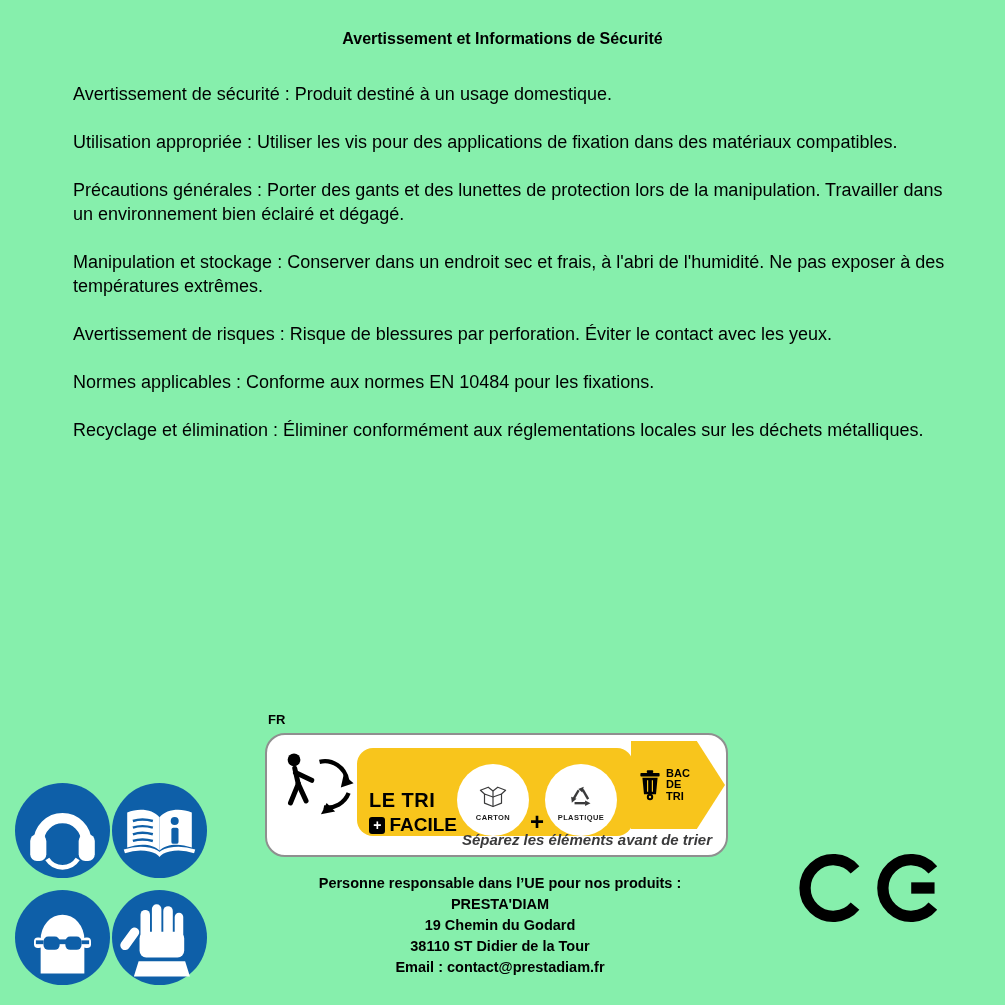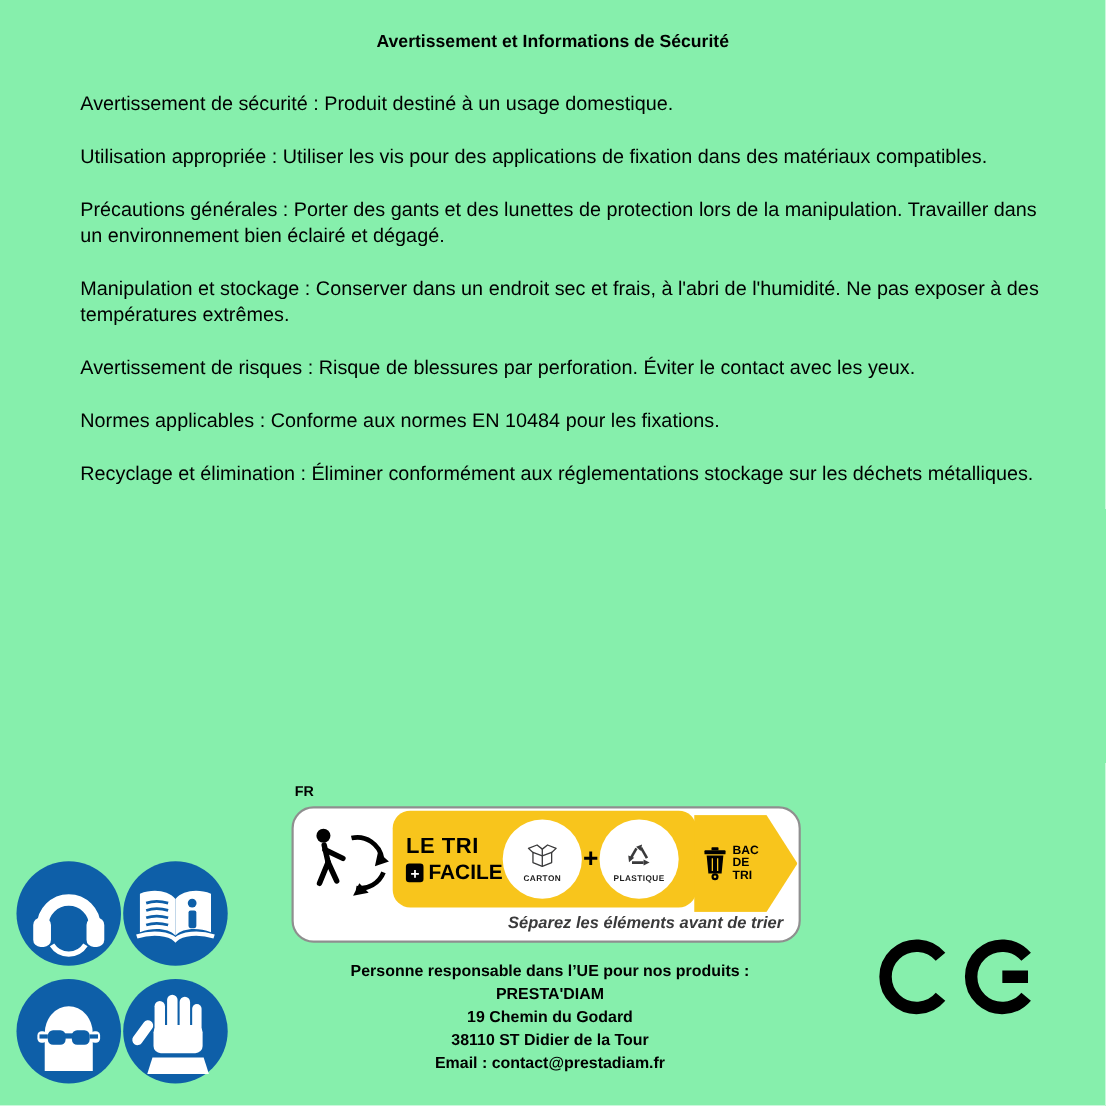--- a/index.html
+++ b/index.html
@@ -46,23 +46,23 @@
   .yellow-fill { fill:var(--label-yellow,#f8c51c); }
 
   
   .fr-code { position:absolute; left:268px; top:712px; font-size:13px; font-weight:bold; }
   .tri-label {
     position:absolute; left:265px; top:733px; width:463px; height:124px;
     background:#fff; border:2px solid var(--label-border,#8f8f8f); border-radius:20px;
   }
   .triman { position:absolute; left:10px; top:8px; width:78px; height:86px; }
   .tri-band {
-    position:absolute; left:90px; top:2px; width:276px; height:88px;
+    position:absolute; left:90px; top:13px; width:276px; height:88px;
     background:var(--label-yellow,#f8c51c); border-radius:16px;
-    display:flex; align-items:center;
+    display:flex; align-items:flex-end;
   }
   .tri-text { width:100px; padding-left:12px; }
   .tri-line1 { font-size:20px; font-weight:800; letter-spacing:.5px; }
   .tri-line2 { display:flex; align-items:center; gap:4px; margin-top:2px; }
   .plus-square {
     width:17px; height:17px; background:#000; color:#fff; border-radius:3px;
     display:flex; align-items:center; justify-content:center;
     font-size:14px; font-weight:bold; line-height:1;
   }
   .tri-facile { font-size:19px; font-weight:800; }
@@ -104,21 +104,21 @@
 
   <div class="doc-title">Avertissement et Informations de Sécurité</div>
 
   <div class="paragraphs">
     <p>Avertissement de sécurité : Produit destiné à un usage domestique.</p>
     <p>Utilisation appropriée : Utiliser les vis pour des applications de fixation dans des matériaux compatibles.</p>
     <p>Précautions générales : Porter des gants et des lunettes de protection lors de la manipulation. Travailler dans un environnement bien éclairé et dégagé.</p>
     <p>Manipulation et stockage : Conserver dans un endroit sec et frais, à l'abri de l'humidité. Ne pas exposer à des températures extrêmes.</p>
     <p>Avertissement de risques : Risque de blessures par perforation. Éviter le contact avec les yeux.</p>
     <p>Normes applicables : Conforme aux normes EN 10484 pour les fixations.</p>
-    <p>Recyclage et élimination : Éliminer conformément aux réglementations stockage sur les déchets métalliques.</p>
+    <p>Recyclage et élimination : Éliminer conformément aux réglementations locales sur les déchets métalliques.</p>
   </div>
 
   <div class="safety-icon pos-ear">
     <svg viewBox="0 0 100 100">
       <path class="white-stroke" stroke-width="11" d="M25 62 A25 25 0 0 1 75 62"></path>
       <rect class="white-fill" x="16" y="54" width="17" height="28" rx="7"></rect>
       <rect class="white-fill" x="67" y="54" width="17" height="28" rx="7"></rect>
       <path class="white-stroke" stroke-width="5" d="M34 80 A19 19 0 0 0 66 80"></path>
     </svg>
   </div>

